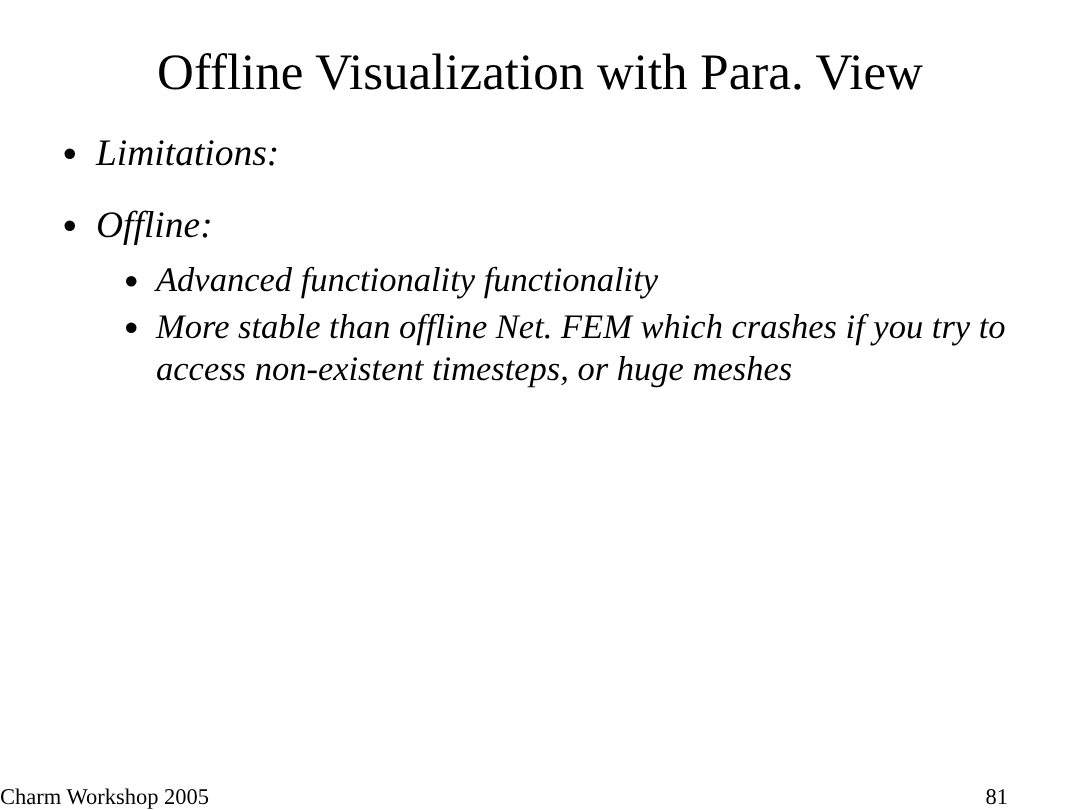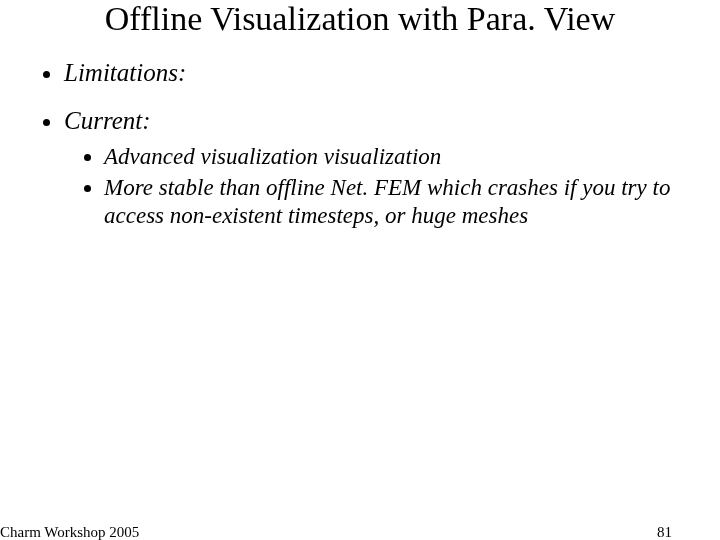--- a/index.html
+++ b/index.html
@@ -14,21 +14,21 @@
   }
   .slide {
     position: relative;
     width: 720px;
     height: 540px;
     box-sizing: border-box;
   }
   .title {
     font-size: 34px;
     text-align: center;
-    padding-top: 0;
+    padding-top: 30px;
     padding-bottom: 10px;
     font-weight: normal;
   }
   .body {
     padding: 0 36px 0 36px;
     font-style: italic;
   }
   ul.level1 {
     list-style: disc;
     margin: 10px 0 0 0;
@@ -87,23 +87,23 @@
 <div class="slide">
 
   <div class="title">Offline Visualization with Para. View</div>
 
   <div class="body">
     <ul class="level1">
       <li>
         <span>Limitations:</span>
       </li>
       <li class="benefits-gap">
-        <span>Current:</span>
+        <span>Offline:</span>
         <ul class="level2b">
-          <li>Advanced visualization visualization</li>
+          <li>Advanced functionality functionality</li>
           <li>More stable than offline Net. FEM which crashes if you try to access non-existent timesteps, or huge meshes</li>
         </ul>
       </li>
     </ul>
   </div>
 
   <div class="footer">
     <div class="footer-center">Charm Workshop 2005</div>
     <div class="footer-right">81</div>
   </div>

